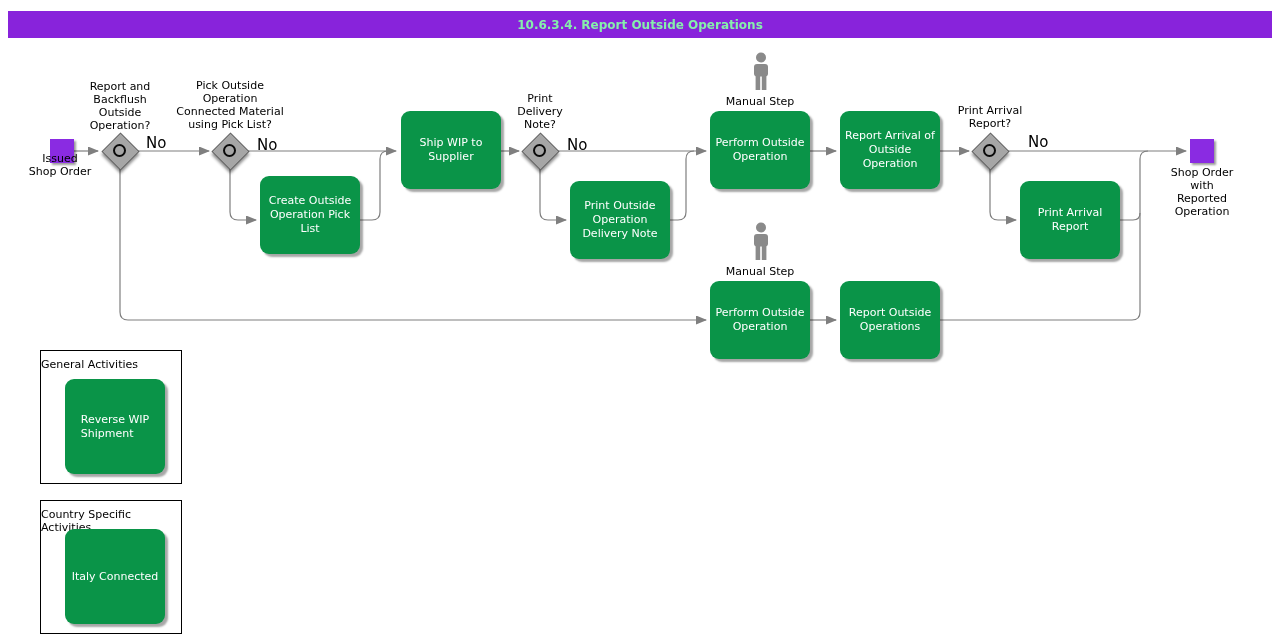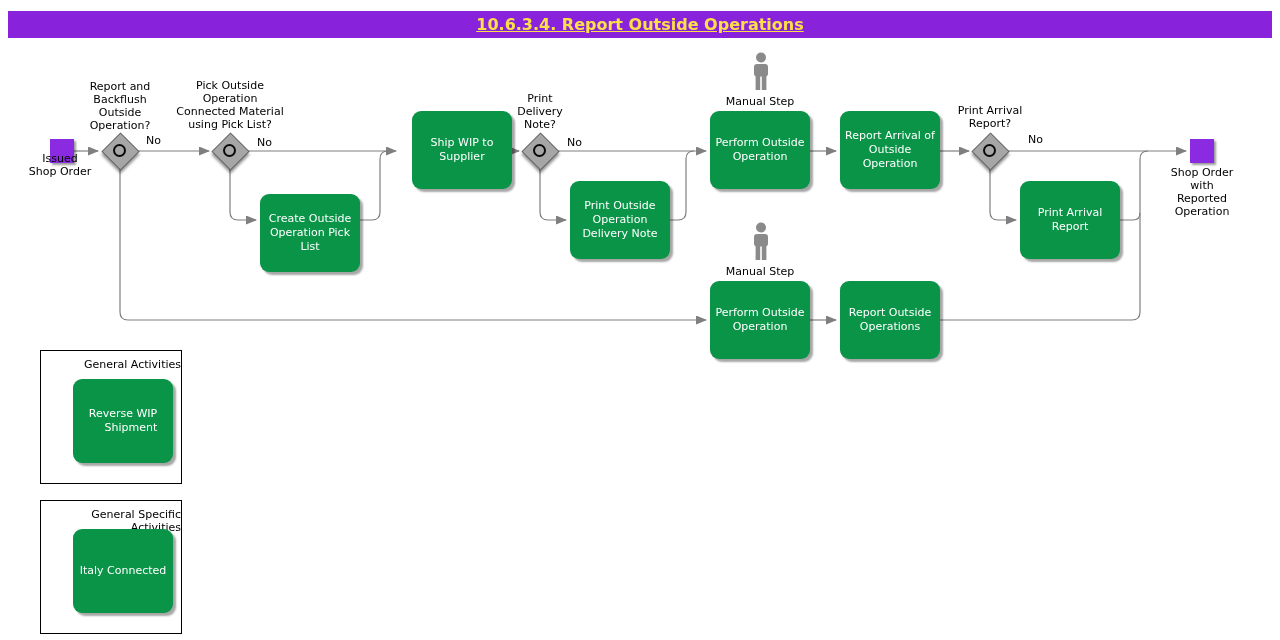--- a/index.html
+++ b/index.html
@@ -2,22 +2,22 @@
 <html style="--header: #8823DB; --node: #0A9448; --terminal: #8A2BE2; --line: #7F7F7F; --diamond: #A6A6A6;"><head>
 <meta charset="utf-8">
 <style>
   html,body{margin:0;padding:0;background:#ffffff;}
   .canvas{
     position:relative;width:1280px;height:640px;background:#ffffff;overflow:hidden;
     font-family:"DejaVu Sans",sans-serif;color:#000;
   }
   .titlebar{
     position:absolute;left:8px;top:11px;width:1264px;height:27px;
-    background:var(--header,#8823DB);color:#fde047;font-size:16px;font-weight:bold;
-    display:flex;align-items:center;justify-content:center;text-decoration:underline;
+    background:var(--header,#8823DB);color:#86efac;font-size:12px;font-weight:bold;
+    display:flex;align-items:center;justify-content:center;
   }
   svg.connectors{position:absolute;left:0;top:0;}
   .task{
     position:absolute;width:100px;height:78px;border-radius:9px;
     background:var(--node,#0A9448);color:#fff;
     display:flex;align-items:center;justify-content:center;text-align:center;
     font-size:11px;line-height:14px;
     box-shadow:3px 3px 2px rgba(0,0,0,0.35);
   }
   .task span{white-space:pre-line;}
@@ -33,32 +33,32 @@
     filter:drop-shadow(2px 2px 1.5px rgba(0,0,0,0.45));
   }
   .decision-circle{
     position:absolute;left:11px;top:11px;width:9px;height:9px;
     border:2.5px solid #0a0a0a;border-radius:50%;
   }
   .lbl{
     position:absolute;font-size:11px;line-height:13px;text-align:center;
     white-space:pre-line;color:#000;
   }
-  .no-lbl{position:absolute;font-size:11px;color:#000;}
+  .no-lbl{position:absolute;font-size:15px;color:#000;}
   .manual-icon{position:absolute;}
   .legend-box{
     position:absolute;width:140px;height:132px;background:#fff;border:1px solid #000;
   }
   .legend-title{
-    position:absolute;top:7px;left:0;width:100%;text-align:right;font-size:11px;color:#000;
+    position:absolute;top:7px;left:0;width:100%;text-align:left;font-size:11px;color:#000;
   }
   .legend-task{
-    position:absolute;left:32px;top:28px;width:100px;height:84px;border-radius:9px;
+    position:absolute;left:24px;top:28px;width:100px;height:95px;border-radius:9px;
     background:var(--node,#0A9448);color:#fff;display:flex;align-items:center;justify-content:center;
-    text-align:right;font-size:11px;line-height:14px;box-shadow:3px 3px 2px rgba(0,0,0,0.35);
+    text-align:left;font-size:11px;line-height:14px;box-shadow:3px 3px 2px rgba(0,0,0,0.35);
   }
   .legend-task span{white-space:pre-line;}
 </style>
 </head>
 <body>
 
 <div class="canvas">
 
   <div class="titlebar">10.6.3.4. Report Outside Operations</div>
 
@@ -129,26 +129,26 @@
   <div class="no-lbl" style="left:567px;top:136px">No</div>
 
   <div class="decision" style="left:972px;top:133px">
     <div class="diamond"></div>
     <div class="decision-circle"></div>
   </div>
   <div class="lbl" style="left:940px;top:104px;width:100px">Print Arrival
 Report?</div>
   <div class="no-lbl" style="left:1028px;top:133px">No</div>
 
-  <div class="task" style="left:260px;top:194px">
+  <div class="task" style="left:260px;top:176px">
     <span>Create Outside
 Operation Pick
 List</span>
   </div>
-  <div class="task" style="left:412px;top:111px">
+  <div class="task" style="left:401px;top:111px">
     <span>Ship WIP to
 Supplier</span>
   </div>
   <div class="task" style="left:570px;top:181px">
     <span>Print Outside
 Operation
 Delivery Note</span>
   </div>
   <div class="task" style="left:710px;top:111px">
     <span>Perform Outside
@@ -198,19 +198,19 @@
 
   <div class="legend-box" style="left:40px;top:350px">
     <div class="legend-title">General Activities</div>
     <div class="legend-task">
       <span>Reverse WIP
 Shipment</span>
     </div>
   </div>
 
   <div class="legend-box" style="left:40px;top:500px">
-    <div class="legend-title">General Specific Activities</div>
+    <div class="legend-title">Country Specific Activities</div>
     <div class="legend-task">
       <span>Italy Connected</span>
     </div>
   </div>
 
 </div>
 
 </body></html>

